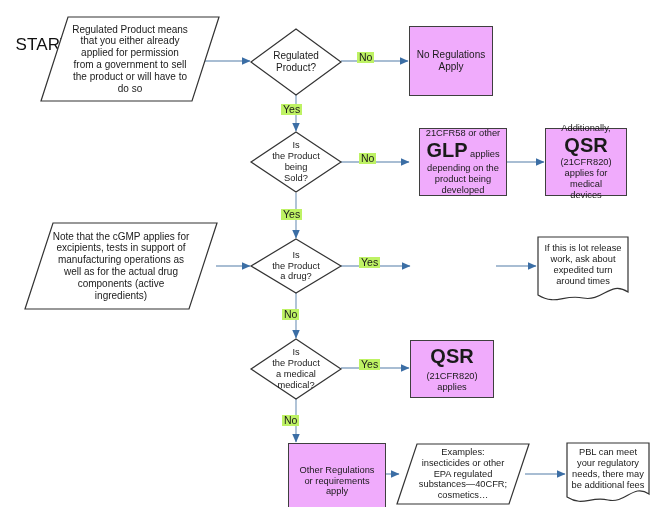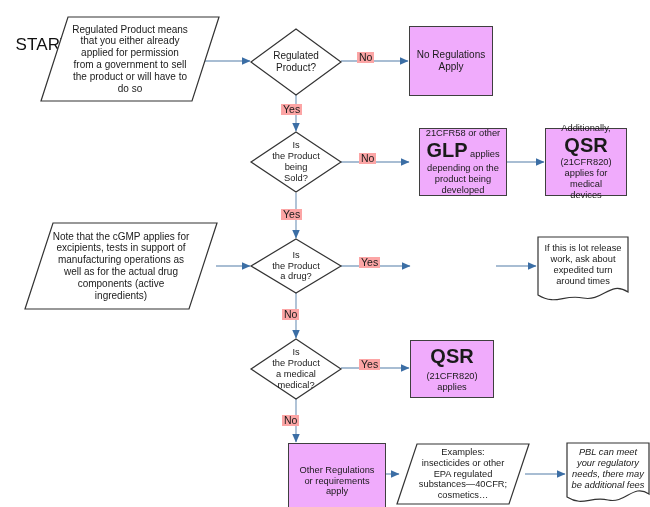--- a/index.html
+++ b/index.html
@@ -65,21 +65,21 @@
   .nodeinner {
     position: relative;
     z-index: 2;
     width: 100%;
     text-align: center;
   }
   .edge-label {
     position: absolute;
     font-size: 10.5px;
     color: #1a1a1a;
-    background: #fca5a5;
+    background: #bef264;
     padding: 0 2px;
     white-space: nowrap;
     line-height: 1;
   }
   .big { font-size: 20px; font-weight: bold; }
   .sm  { font-size: 10px; }
   .xsm { font-size: 9.3px; }
 </style>
 </head>
 <body>
@@ -255,20 +255,20 @@
     </svg>
     <div class="nodeinner xsm" style="padding:0 14px;">
       <div>Examples:</div>
       <div>insecticides or other</div>
       <div>EPA regulated</div>
       <div>substances—40CFR;</div>
       <div>cosmetics…</div>
     </div>
   </div>
 
-  <div class="node" style="left:566px; top:442px; width:84px; height:65px;font-style:italic;">
+  <div class="node" style="left:566px; top:442px; width:84px; height:65px;">
     <svg class="shape-svg" viewBox="0 0 84 65" preserveAspectRatio="none">
       <path d="M1,1 L83,1 L83,52 C 67,41 60,62 42,58 C 24,54 17,65 1,55 Z"></path>
     </svg>
     <div class="nodeinner xsm" style="padding:0 3px; margin-top:-11px;">PBL can meet your regulatory needs, there may be additional fees</div>
   </div>
 
 </div>
 
 </body></html>

